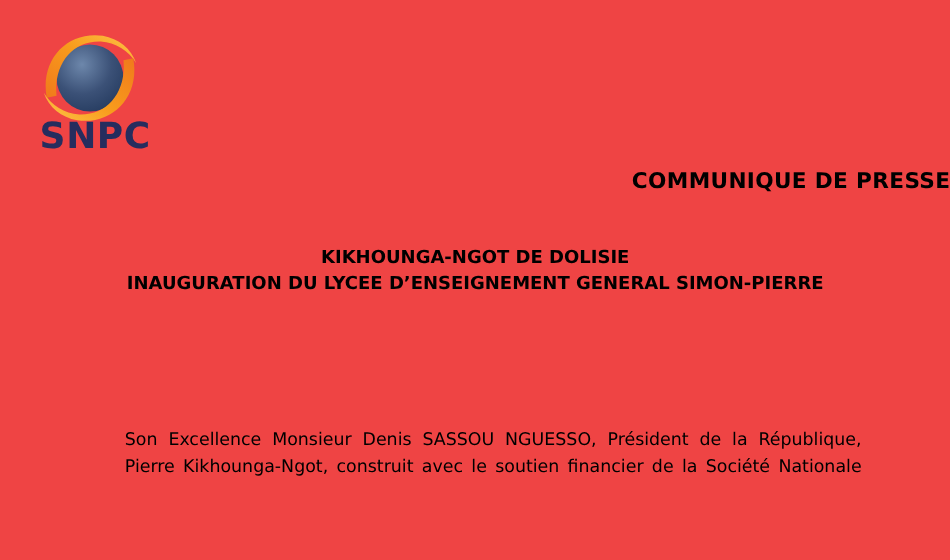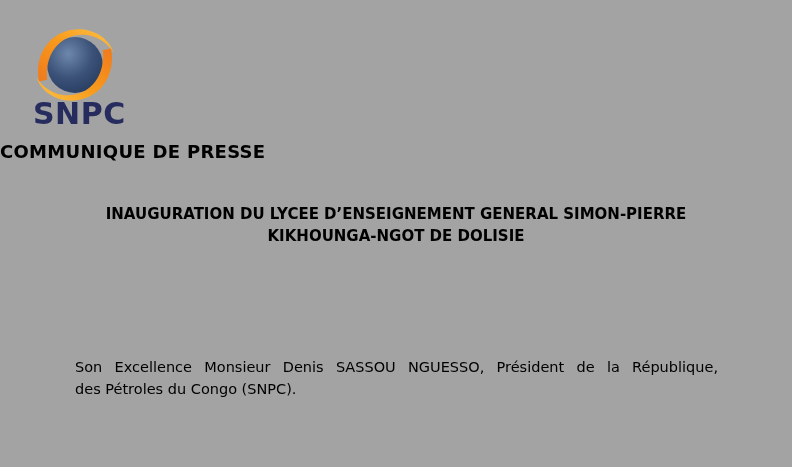--- a/index.html
+++ b/index.html
@@ -1,20 +1,20 @@
 <!DOCTYPE html>
 <html><head>
 <meta charset="utf-8">
 <style>
   html, body { margin: 0; padding: 0; background: #ffffff; }
   .page {
     position: relative;
     width: 792px;
     height: 467px;
-    background: #a3a3a3;
+    background: #ef4444;
     overflow: hidden;
     font-family: "DejaVu Sans", "Liberation Sans", sans-serif;
     color: #000000;
   }
 
   
   .logo { position: absolute; left: 34px; top: 27px; width: 110px; }
   .logo-globe { display: block; }
   .logo-wordmark {
     margin-top: -4px;
@@ -23,21 +23,21 @@
     font-weight: bold;
     font-size: 30px;
     letter-spacing: 0.5px;
     line-height: 1;
   }
 
   
   .doc-title {
     position: absolute;
     top: 141px; left: 0; width: 792px;
-    text-align: left;
+    text-align: right;
     font-weight: bold;
     font-size: 18px;
     letter-spacing: 0.3px;
     color: #000000;
   }
 
   
   .doc-heading {
     position: absolute;
     top: 203px; left: 0; width: 792px;
@@ -58,21 +58,21 @@
 
   
   .body-text {
     position: absolute;
     top: 356px; left: 75px;
     width: 643px;
     font-size: 14.5px;
     line-height: 22px;
     color: #000000;
   }
-  .jline { text-align: justify; text-align-last: justify; }
+  .jline { text-align: justify; text-align-last: justify; margin-left: 29px; }
   .lastline { text-align: left; }
 </style>
 </head>
 <body>
 
 <div class="page">
 
   <div class="logo">
     <svg class="logo-globe" width="82" height="76" viewBox="0 0 100 92" aria-hidden="true">
       <defs>
@@ -95,23 +95,23 @@
                       C 32,8 13,32 16,64
                       Z" fill="url(#swooshGrad)"></path>
       <use href="#sw" transform="rotate(180 50 46)"></use>
     </svg>
     <div class="logo-wordmark" style="color:#262d5e;">SNPC</div>
   </div>
 
   <div class="doc-title">COMMUNIQUE DE PRESSE</div>
 
   <div class="doc-heading">
+    <div>KIKHOUNGA-NGOT DE DOLISIE</div>
     <div>INAUGURATION DU LYCEE D’ENSEIGNEMENT GENERAL SIMON-PIERRE</div>
-    <div>KIKHOUNGA-NGOT DE DOLISIE</div>
   </div>
 
 
   <div class="body-text">
     <div class="jline">Son Excellence Monsieur Denis SASSOU NGUESSO, Président de la République,</div>
-    <div class="lastline">des Pétroles du Congo (SNPC).</div>
+    <div class="jline">Pierre Kikhounga-Ngot, construit avec le soutien financier de la Société Nationale</div>
   </div>
 
 </div>
 
 </body></html>

